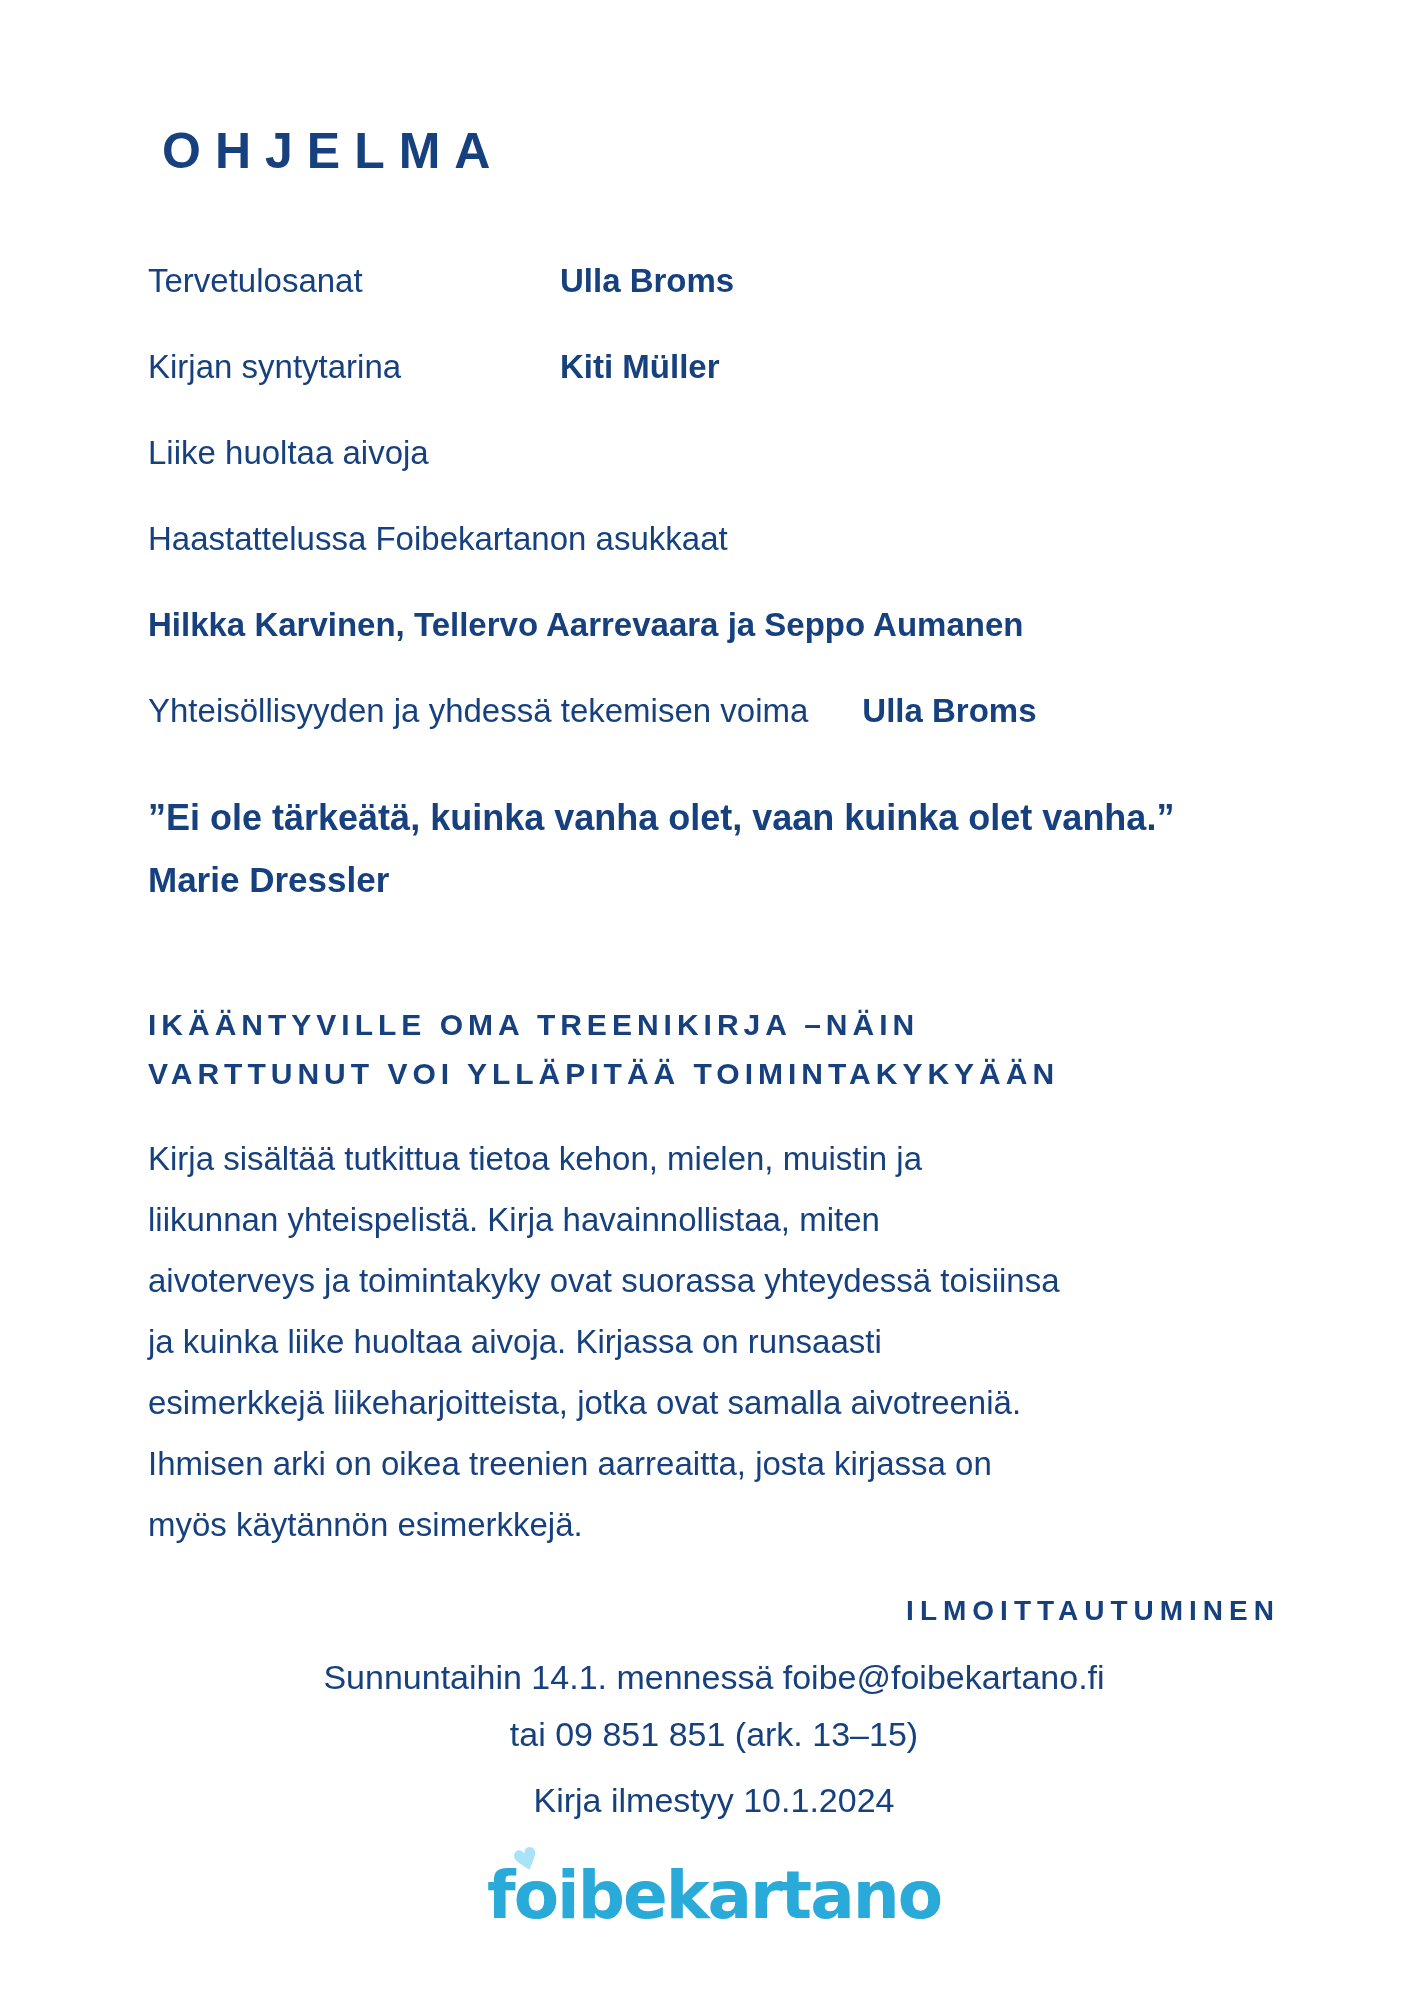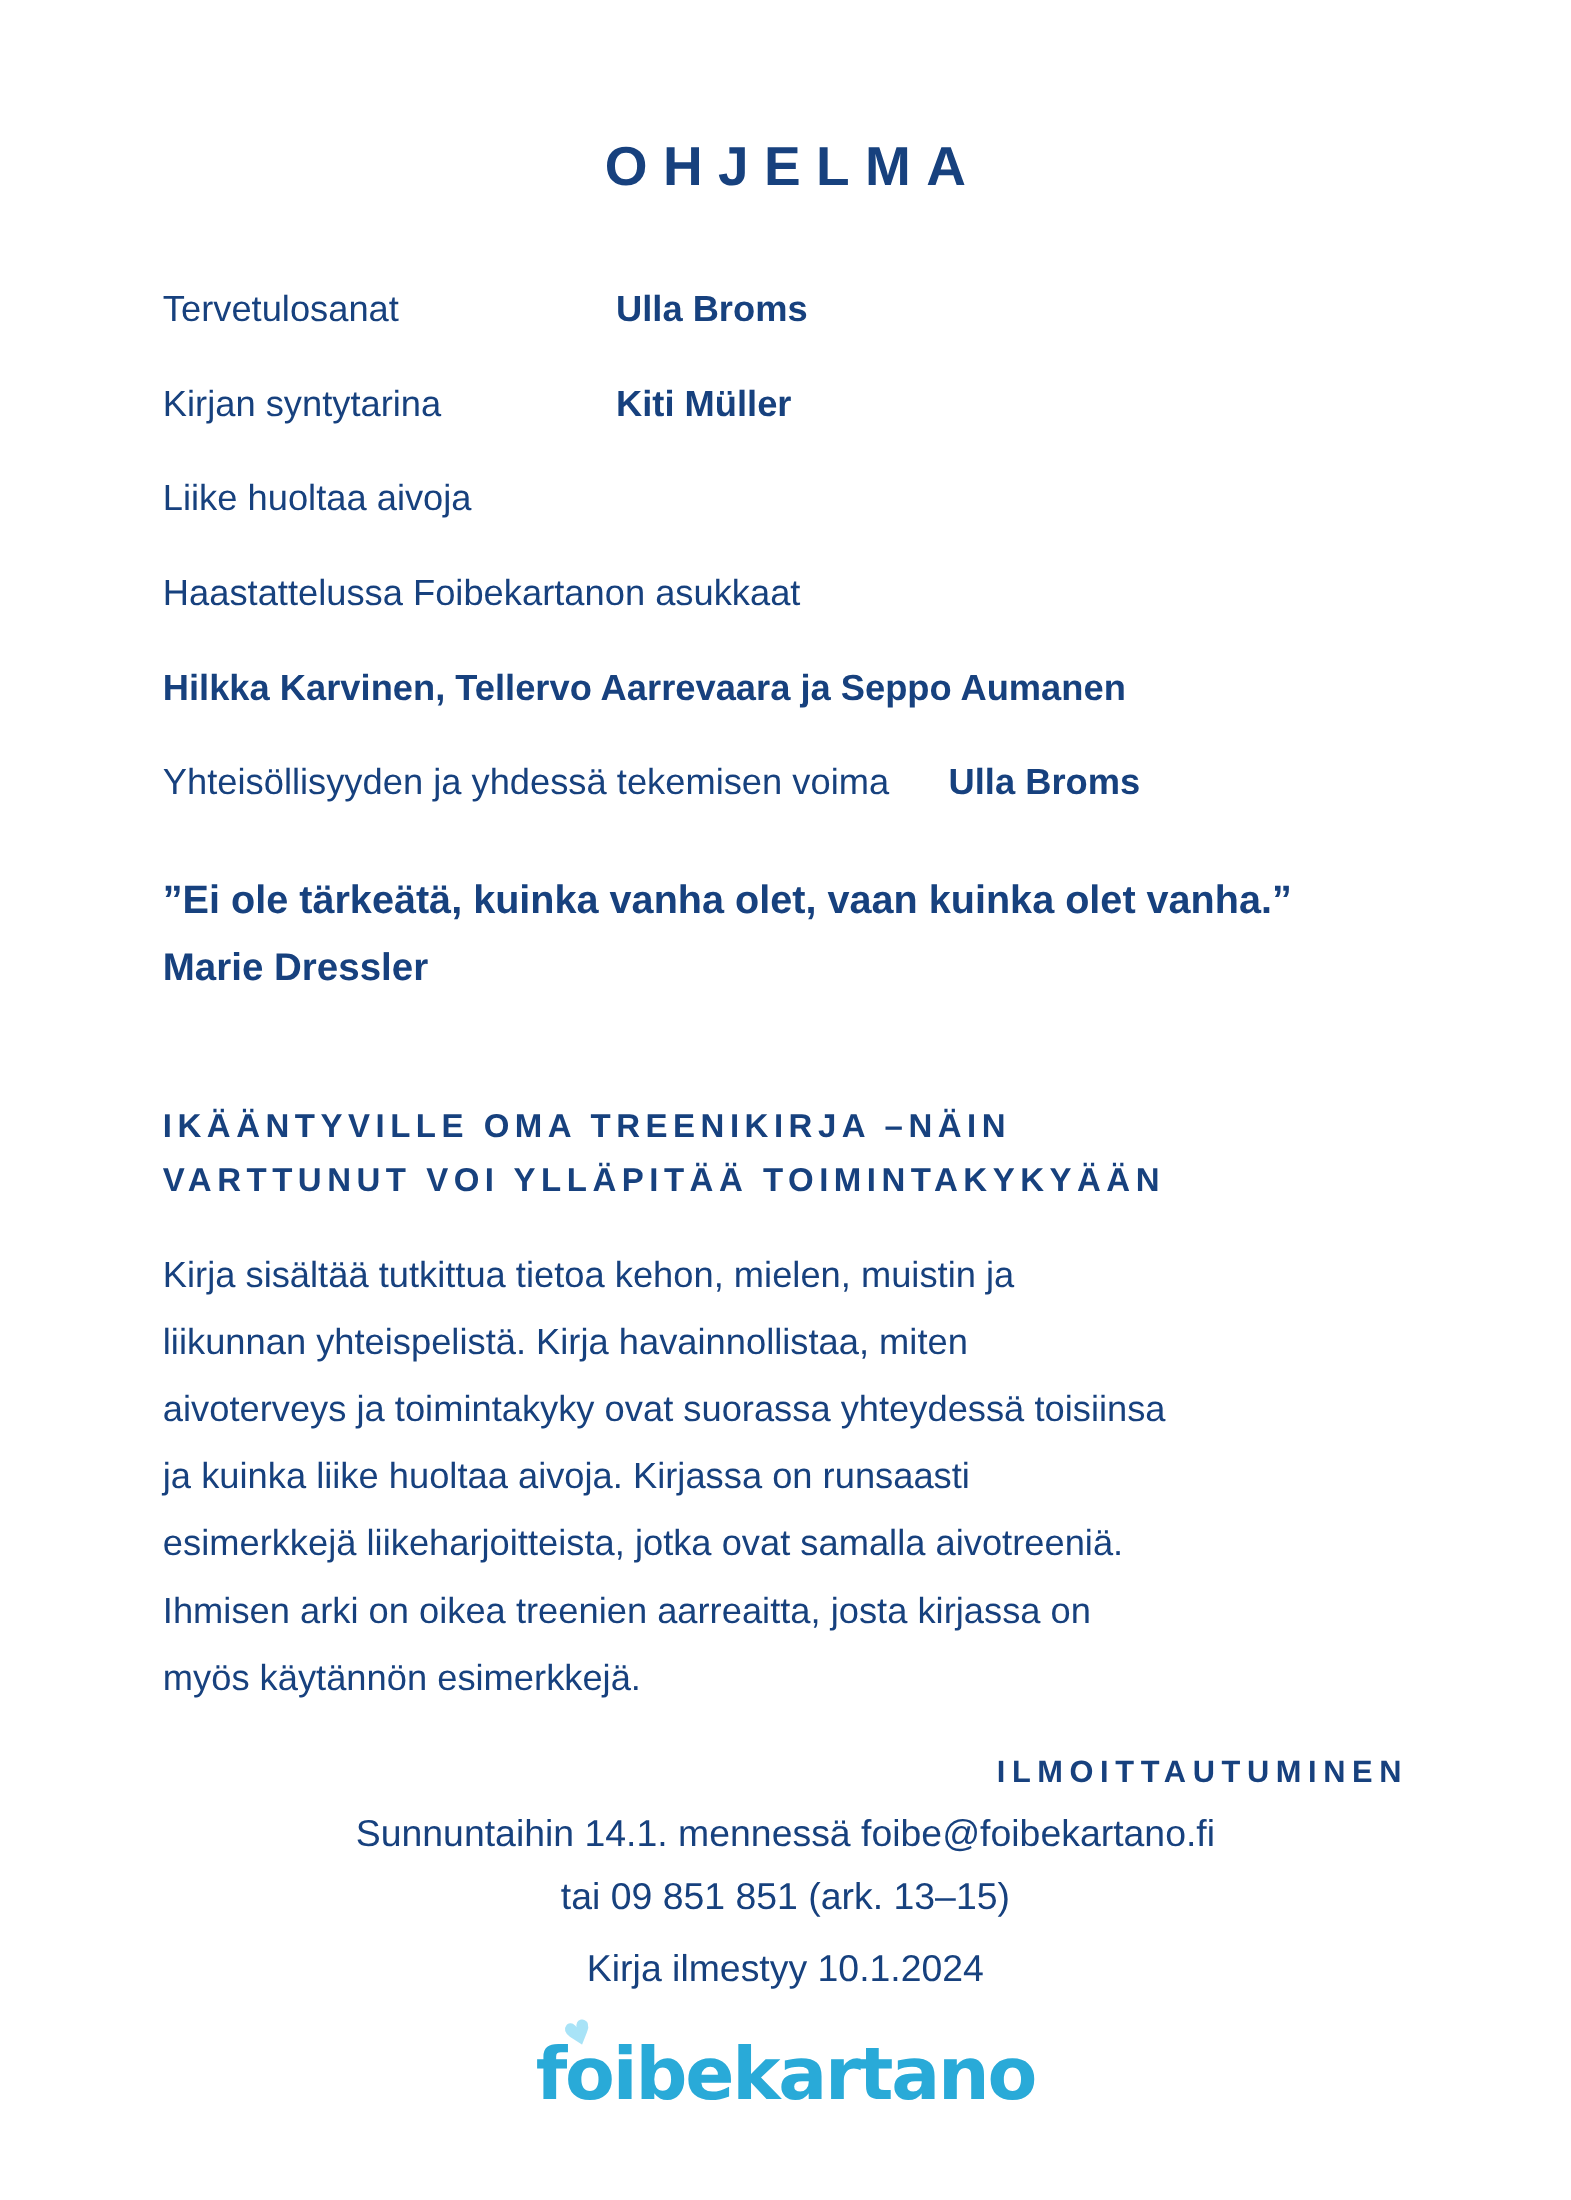--- a/index.html
+++ b/index.html
@@ -15,21 +15,21 @@
     box-sizing: border-box;
     padding: 126px 148px 0 148px;
     background: #ffffff;
     overflow: hidden;
     font-family: "Liberation Sans", sans-serif;
     color: #17417e;
   }
   
   .title {
     margin: 0;
-    text-align: center;
+    text-align: left;
     font-size: 50px;
     line-height: 50px;
     font-weight: bold;
     letter-spacing: 14px;
     padding-left: 14px; 
   }
   
   .program {
     margin-top: 86px;
     font-size: 33px;
@@ -98,21 +98,21 @@
     font-weight: bold;
     letter-spacing: 6px;
     padding-left: 6px;
     text-align: right;
   }
   .registration-line {
     margin: 0;
     font-size: 34px;
     line-height: 40px;
   }
-  .registration-line.l1 { margin-top: 20px; }
+  .registration-line.l1 { margin-top: 30px; }
   .registration-line.l2 { margin-top: 17px; }
   .registration-line.l3 { margin-top: 26px; }
   
   .logo-row {
     margin-top: 34px;
     text-align: center;
   }
   .logo {
     position: relative;
     display: inline-block;

